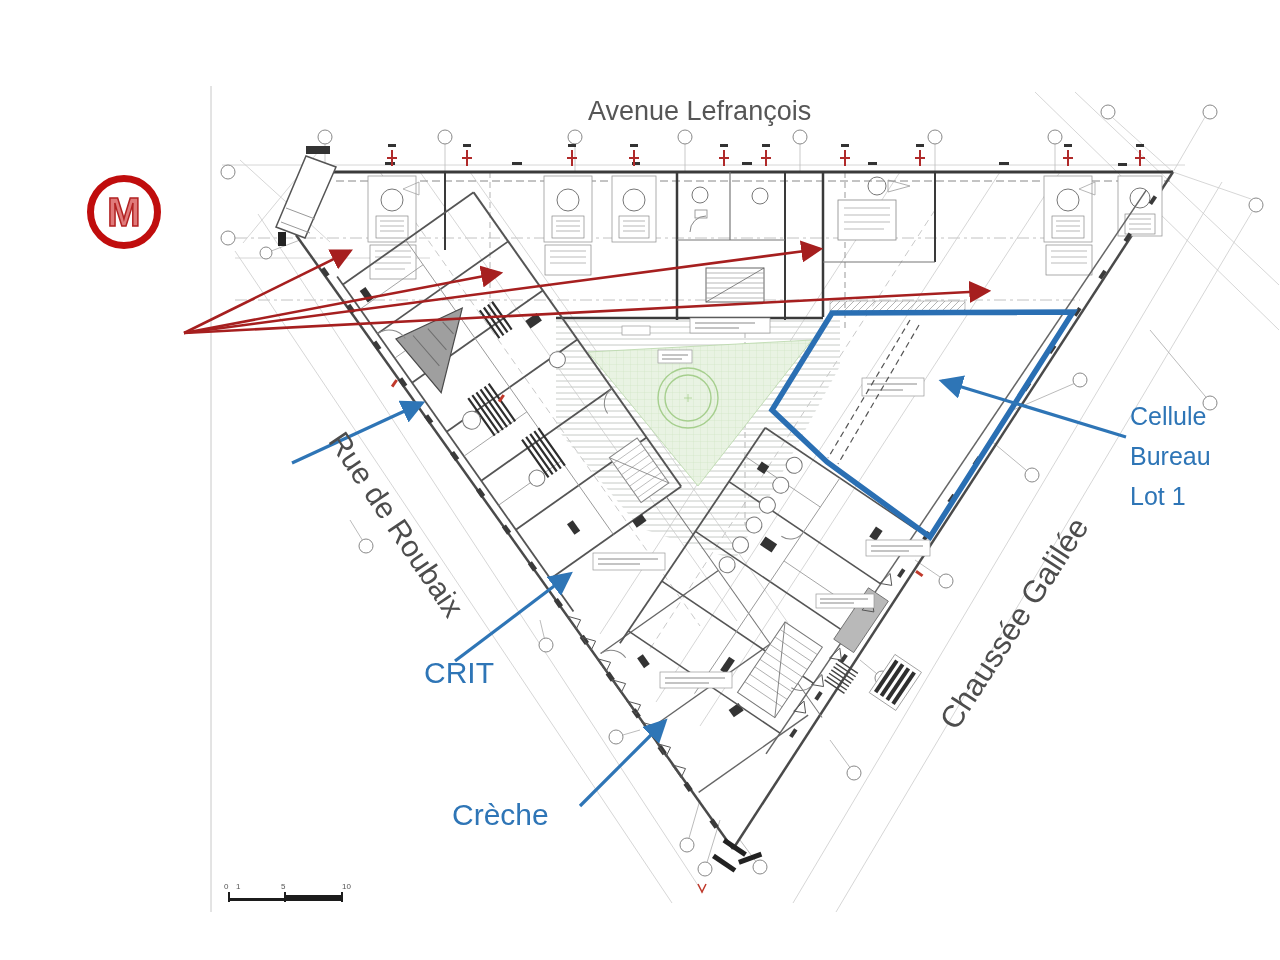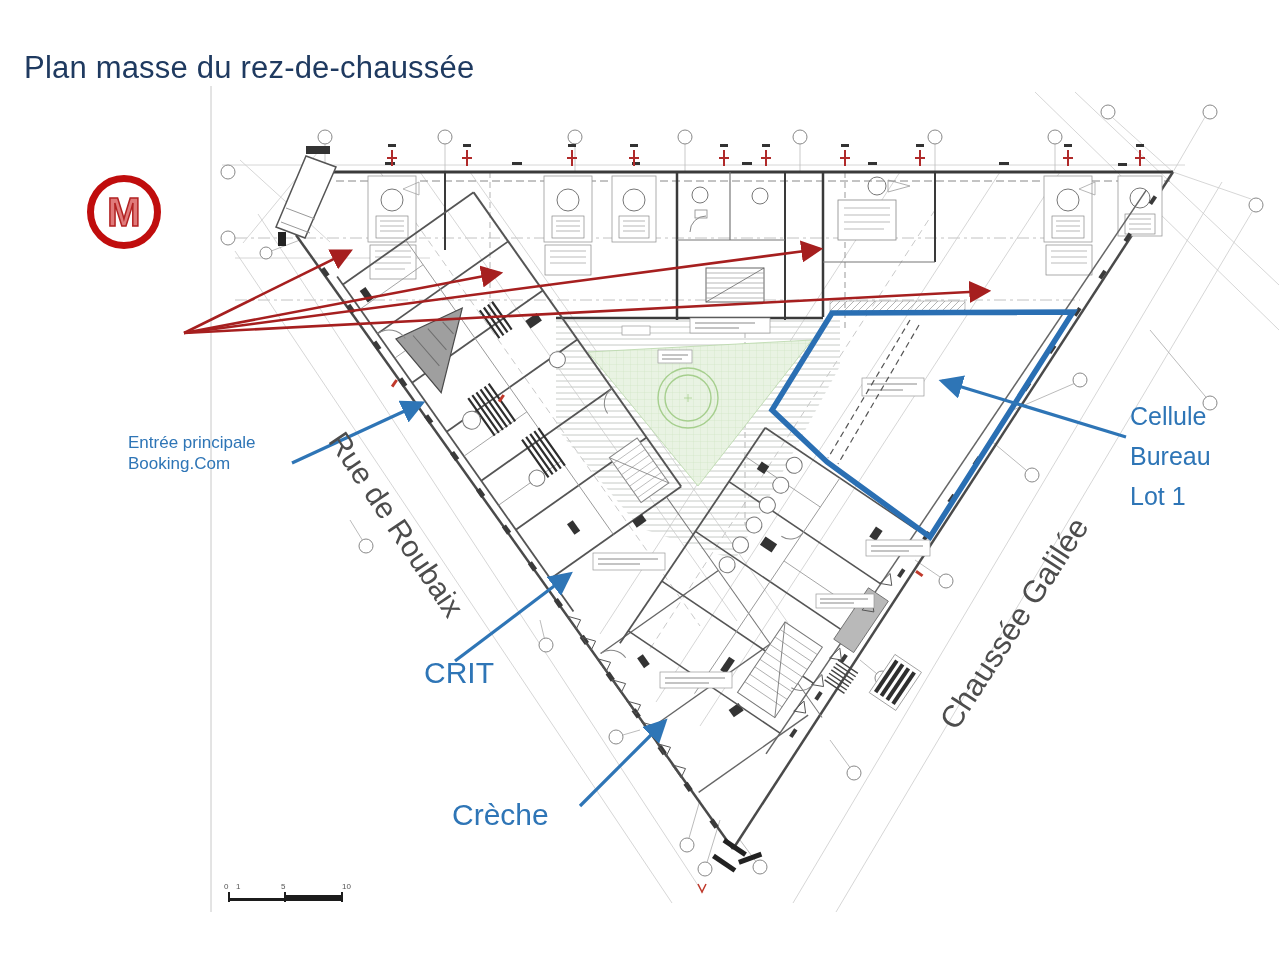--- a/index.html
+++ b/index.html
@@ -507,36 +507,32 @@
 
   <g fill="#1c1c1c">
     <rect x="230" y="898" width="54" height="3"></rect>
     <rect x="286" y="895" width="56" height="6"></rect>
     <rect x="228" y="892" width="2" height="10"></rect>
     <rect x="284" y="892" width="2" height="10"></rect>
     <rect x="341" y="892" width="2" height="10"></rect>
   </g>
 </svg>
 
-<div class="abs title">Plan masse du rez-de-chaussée</div>
-
+
+<div class="abs avenue">Avenue Lefrançois</div>
 <div class="abs rue">Rue de Roubaix</div>
 <div class="abs chaussee">Chaussée Galilée</div>
 
 <div class="abs metro">
   <span>M</span>
 </div>
 
 <div class="abs red-label">
 </div>
 
-<div class="abs booking">
-  <div>Entrée principale</div>
-  <div>Booking.Com</div>
-</div>
 
 <div class="abs lot5">
   <div>Cellule</div>
   <div>Bureau</div>
   <div>Lot 1</div>
 </div>
 
 <div class="abs crit">CRIT</div>
 <div class="abs creche">Crèche</div>
 

